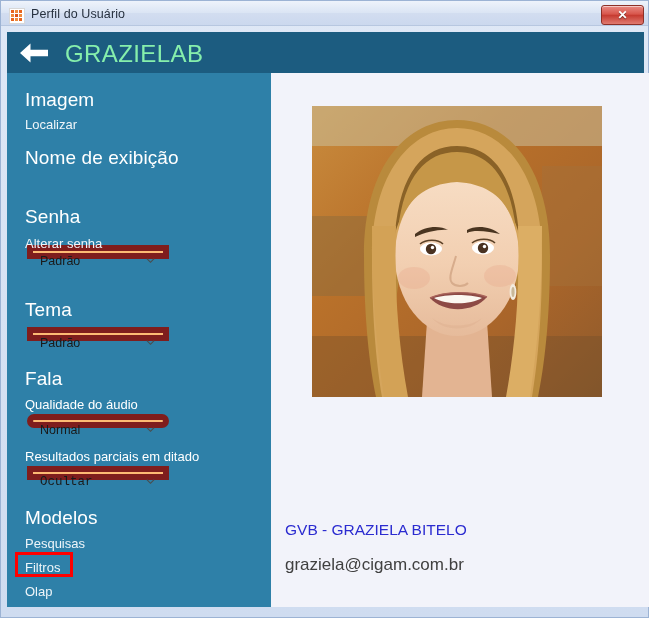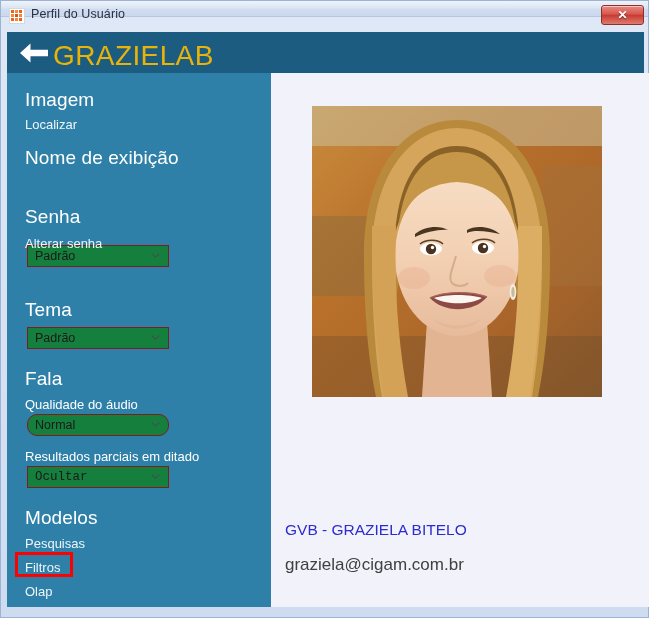--- a/index.html
+++ b/index.html
@@ -23,21 +23,21 @@
     box-sizing: border-box;
     background: linear-gradient(to bottom, #dfe8f6 0%, #cfdcf0 100%);
     border: 1px solid #9cb3d4;
   }
 
   
   .titlebar {
     position: absolute;
     left: 0; top: 0;
     width: 647px;
-    height: 16px;
+    height: 25px;
     background: linear-gradient(to bottom, #eef3fb 0%, #dbe5f4 48%, #d2ddf0 52%, #cbd8ee 100%);
     border-bottom: 1px solid #b7c7e0;
     box-sizing: border-box;
   }
   .app-icon {
     position: absolute;
     left: 8px; top: 7px;
     width: 16px; height: 16px;
     background: #ffffff;
     border: 1px solid #d8d8d8;
@@ -85,23 +85,23 @@
     background: #1c5c80;
   }
   .back-arrow {
     position: absolute;
     left: 10px; top: 8px;
     width: 34px; height: 26px;
     cursor: pointer;
   }
   .header-title {
     position: absolute;
-    left: 46px; top: 8px;
-    font-size: 28px;
-    color: #eab308;
+    left: 58px; top: 8px;
+    font-size: 24px;
+    color: #86efac;
     letter-spacing: 0.4px;
     white-space: nowrap;
   }
 
   
   .sidebar {
     position: absolute;
     left: 6px; top: 72px;
     width: 264px;
     height: 534px;
@@ -123,24 +123,24 @@
     cursor: pointer;
   }
   .side-label {
     position: absolute;
     color: #ffffff;
     font-size: 13px;
     white-space: nowrap;
   }
   .combo {
     position: absolute;
-    height: 22px;
+    height: 14px;
     width: 142px;
-    background: #15803d;
-    border: 1px solid #7f1d1d;
+    background: #fdba74;
+    border: 6px solid #7f1d1d;
     box-sizing: border-box;
     cursor: pointer;
   }
   .combo .val {
     position: absolute;
     left: 7px; top: 3px;
     font-size: 12.5px;
     color: #1a1a1a;
     white-space: nowrap;
   }

